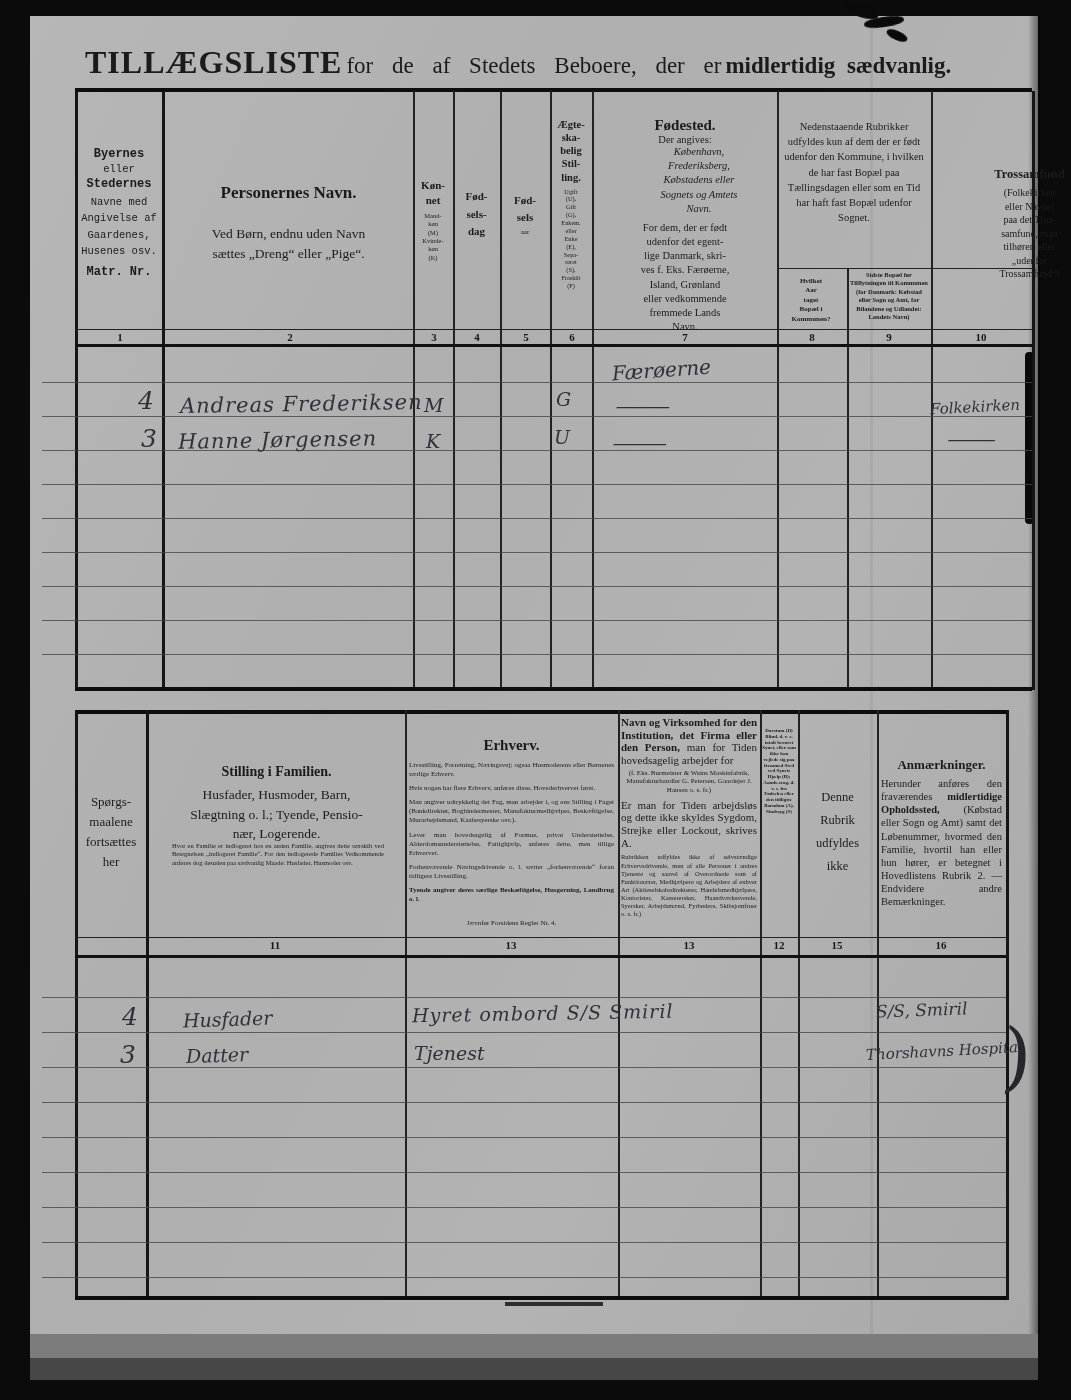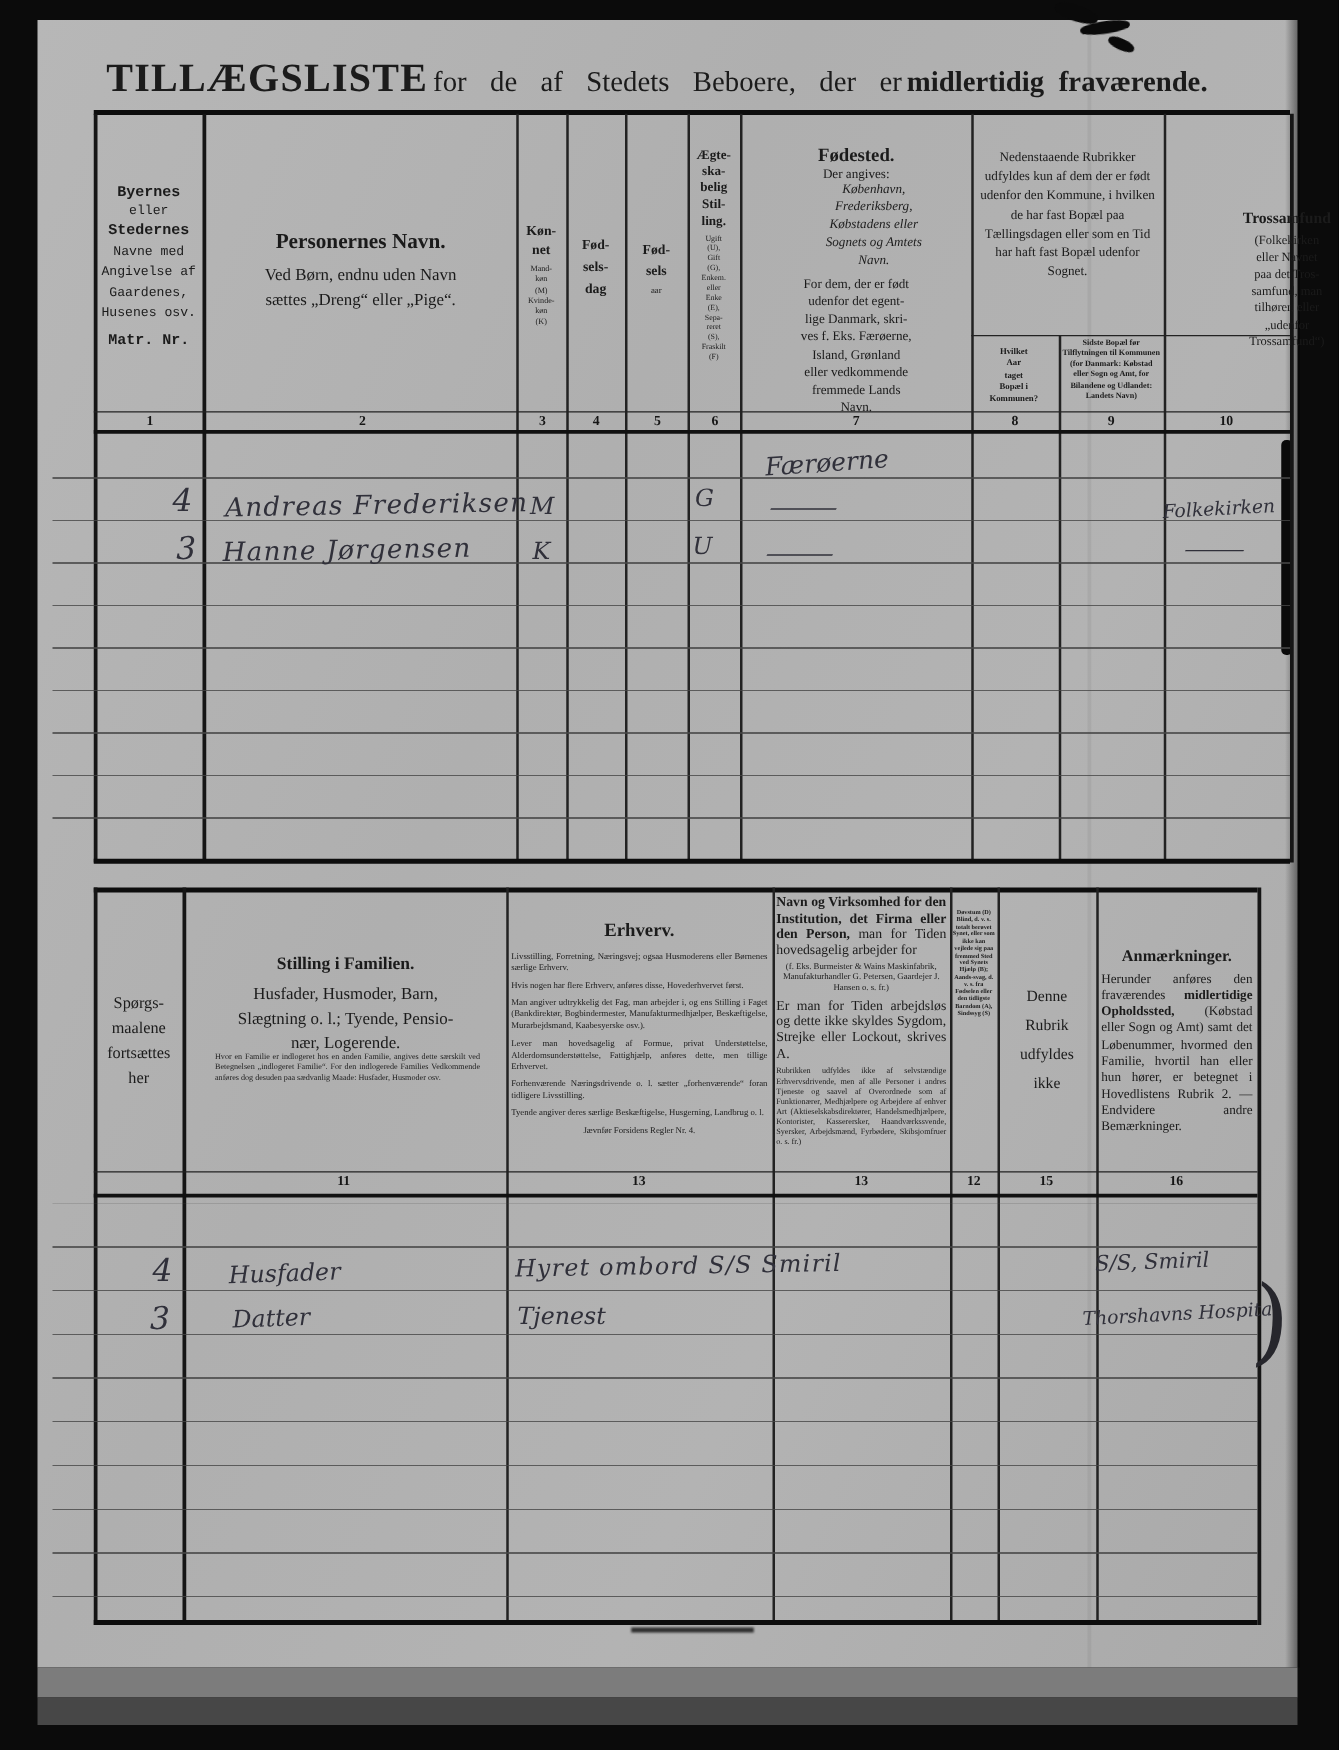--- a/index.html
+++ b/index.html
@@ -45,21 +45,21 @@
   <div class="paper-shade"></div>
 
   <div class="blob" style="left:843px;top:4px;width:36px;height:13px;transform:rotate(18deg);"></div>
   <div class="blob" style="left:864px;top:17px;width:40px;height:10px;transform:rotate(-8deg);"></div>
   <div class="blob" style="left:886px;top:31px;width:22px;height:9px;transform:rotate(24deg);"></div>
   <div class="blob" style="left:1025px;top:352px;width:9px;height:172px;border-radius:4px;"></div>
 
   <div class="abs ser" style="left:85px;top:44px;width:932px;">
     <span class="b" style="font-size:32px;letter-spacing:1px;">TILLÆGSLISTE</span>
     <span style="font-size:23px;word-spacing:13px;">for de af Stedets Beboere, der er</span>
-    <span class="b" style="font-size:23px;word-spacing:6px;">midlertidig fraværende.</span>
+    <span class="b" style="font-size:23px;word-spacing:6px;">midlertidig sædvanlig.</span>
   </div>
   <div class="hl3" style="left:75px;top:88px;width:957px;"></div>
 
   <div class="vl2" style="left:75px;top:91px;height:599px;"></div>
   <div class="vl2" style="left:162px;top:91px;height:599px;"></div>
   <div class="vl" style="left:413px;top:91px;height:599px;"></div>
   <div class="vl" style="left:453px;top:91px;height:599px;"></div>
   <div class="vl" style="left:500px;top:91px;height:599px;"></div>
   <div class="vl" style="left:550px;top:91px;height:599px;"></div>
   <div class="vl" style="left:592px;top:91px;height:599px;"></div>
@@ -79,21 +79,21 @@
     <div style="font-size:10.5px;margin:2px 0;">eller</div>
     <div class="b" style="font-size:12px;margin-bottom:3px;">Stedernes</div>
     <div class="pre" style="font-size:10.5px;line-height:1.55;">Navne med
 Angivelse af
 Gaardenes,
 Husenes osv.</div>
     <div class="b" style="font-size:12px;margin-top:6px;">Matr. Nr.</div>
   </div>
   <div class="abs ser ctr" style="left:166px;top:183px;width:245px;">
     <div class="b" style="font-size:17px;">Personernes Navn.</div>
-    <div class="pre" style="font-size:13.5px;margin-top:7px;line-height:1.5;">Ved Børn, endnu uden Navn
+    <div class="pre" style="font-size:13.5px;margin-top:21px;line-height:1.5;">Ved Børn, endnu uden Navn
 sættes „Dreng“ eller „Pige“.</div>
   </div>
   <div class="abs ser ctr" style="left:414px;top:178px;width:38px;">
     <div class="b pre" style="font-size:11px;line-height:1.35;">Køn-
 net</div>
     <div class="pre" style="font-size:6.5px;line-height:1.3;margin-top:4px;">Mand-
 køn
 (M)
 Kvinde-
 køn
@@ -228,21 +228,21 @@
   <div class="abs ser jst" style="left:172px;top:842px;width:212px;">
     <div style="font-size:6.5px;line-height:1.3;">Hvor en Familie er indlogeret hos en anden Familie, angives dette særskilt ved Betegnelsen „indlogeret Familie“. For den indlogerede Families Vedkommende anføres dog desuden paa sædvanlig Maade: Husfader, Husmoder osv.</div>
   </div>
   <div class="abs ser" style="left:409px;top:737px;width:205px;">
     <div class="b ctr" style="font-size:15px;margin-bottom:7px;">Erhverv.</div>
     <div class="jst" style="font-size:7px;line-height:1.3;margin-bottom:5px;">Livsstilling, Forretning, Næringsvej; ogsaa Husmoderens eller Børnenes særlige Erhverv.</div>
     <div class="jst" style="font-size:7px;line-height:1.3;margin-bottom:5px;">Hvis nogen har flere Erhverv, anføres disse, Hovederhvervet først.</div>
     <div class="jst" style="font-size:7px;line-height:1.3;margin-bottom:5px;">Man angiver udtrykkelig det Fag, man arbejder i, og ens Stilling i Faget (Bankdirektør, Bogbindermester, Manufakturmedhjælper, Beskæftigelse, Murarbejdsmand, Kaabesyerske osv.).</div>
     <div class="jst" style="font-size:7px;line-height:1.3;margin-bottom:5px;">Lever man hovedsagelig af Formue, privat Understøttelse, Alderdomsunderstøttelse, Fattighjælp, anføres dette, men tillige Erhvervet.</div>
     <div class="jst" style="font-size:7px;line-height:1.3;margin-bottom:5px;">Forhenværende Næringsdrivende o. l. sætter „forhenværende“ foran tidligere Livsstilling.</div>
-    <div class="jst" style="font-size:7px;line-height:1.3;margin-bottom:5px;">Tyende angiver deres særlige Beskæftigelse, Husgerning, Landbrug o. l.</div>
+    <div class="jst" style="font-size:7px;line-height:1.3;margin-bottom:15px;font-weight:bold;">Tyende angiver deres særlige Beskæftigelse, Husgerning, Landbrug o. l.</div>
     <div class="ctr" style="font-size:7px;">Jævnfør Forsidens Regler Nr. 4.</div>
   </div>
   <div class="abs ser" style="left:621px;top:716px;width:136px;">
     <div class="jst" style="font-size:11px;line-height:1.15;">
       <span class="b">Navn og Virksomhed for den Institution, det Firma eller den Person,</span><span> man for Tiden hovedsagelig arbejder for</span>
     </div>
     <div class="ctr" style="font-size:7px;line-height:1.25;margin-top:2px;">(f. Eks. Burmeister &amp; Wains Maskinfabrik, Manufakturhandler G. Petersen, Gaardejer J. Hansen o. s. fr.)</div>
     <div class="jst" style="font-size:11px;line-height:1.15;margin-top:4px;">Er man for Tiden arbejdsløs og dette ikke skyldes Sygdom, Strejke eller Lockout, skrives A.</div>
     <div class="jst" style="font-size:6.5px;line-height:1.25;margin-top:4px;">Rubrikken udfyldes ikke af selvstændige Erhvervsdrivende, men af alle Personer i andres Tjeneste og saavel af Overordnede som af Funktionærer, Medhjælpere og Arbejdere af enhver Art (Aktieselskabsdirektører, Handelsmedhjælpere, Kontorister, Kasserersker, Haandværkssvende, Syersker, Arbejdsmænd, Fyrbødere, Skibsjomfruer o. s. fr.)</div>
   </div>

